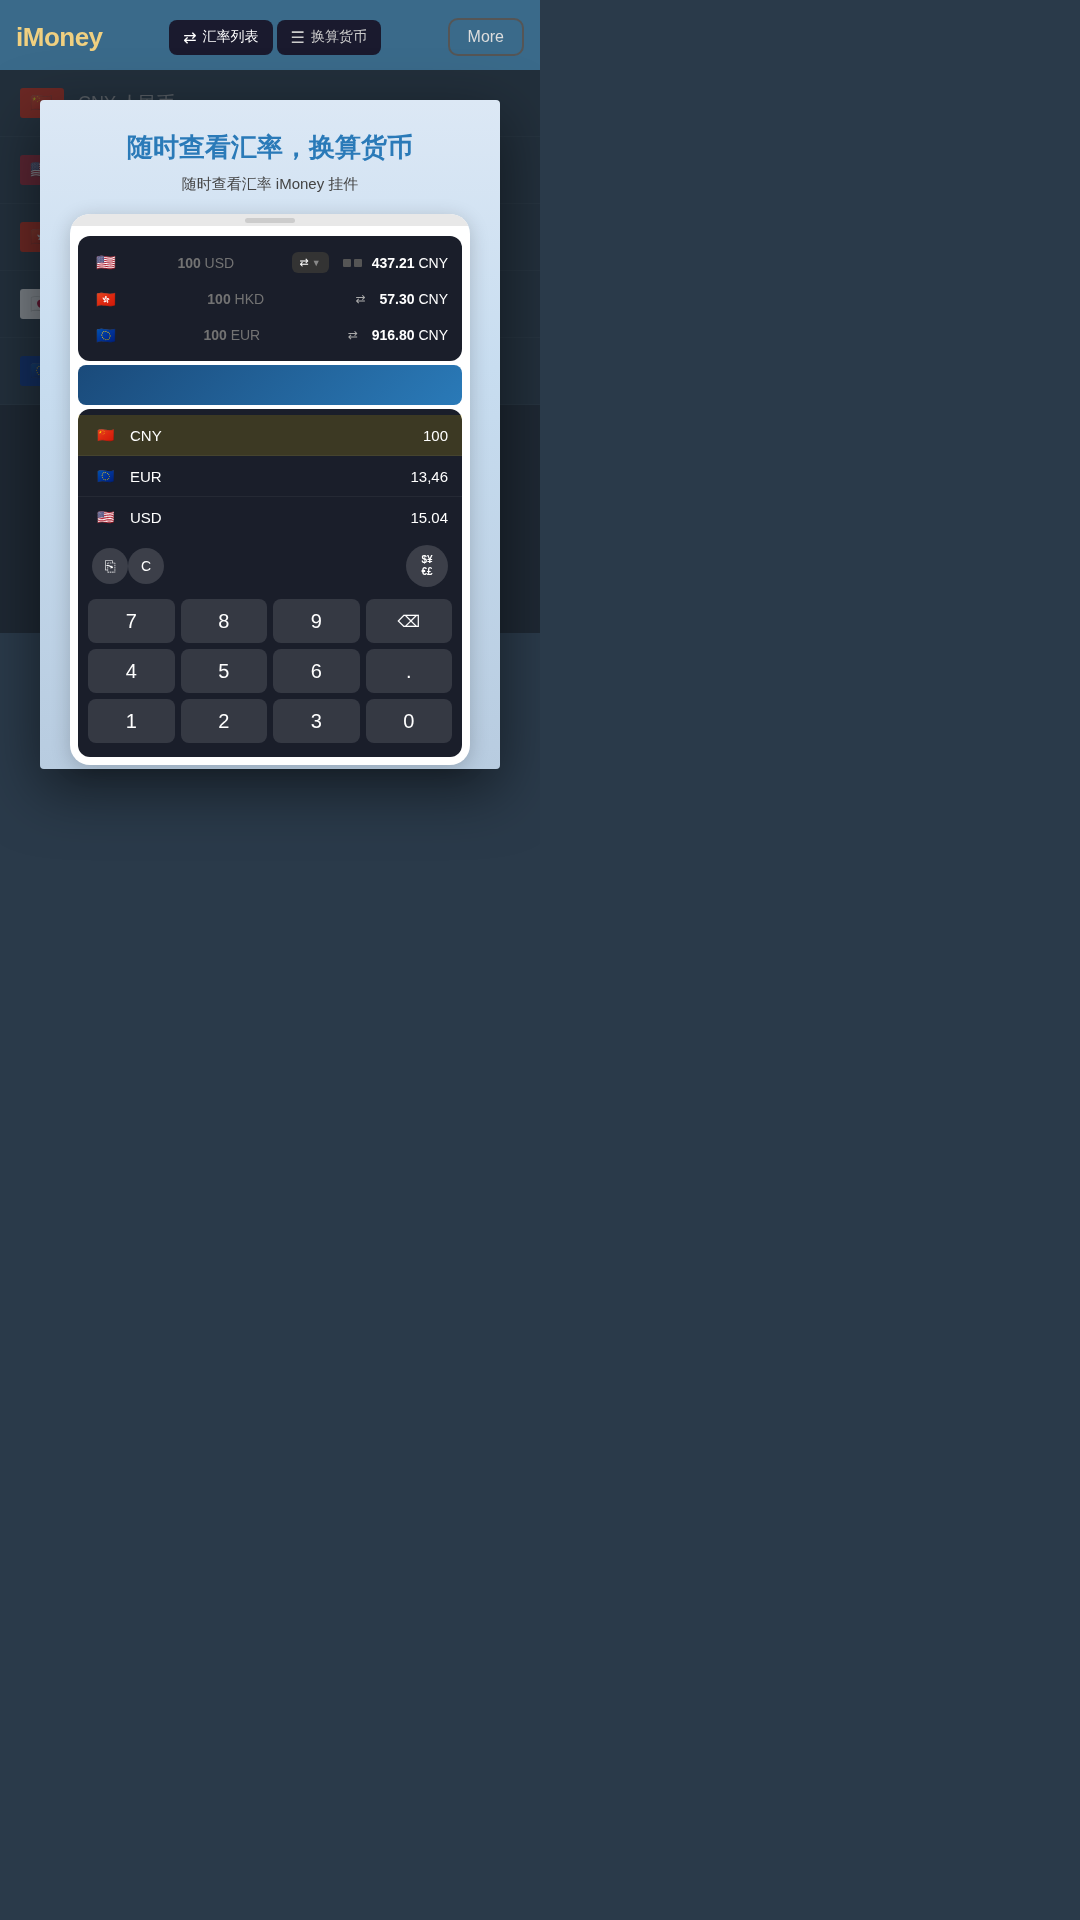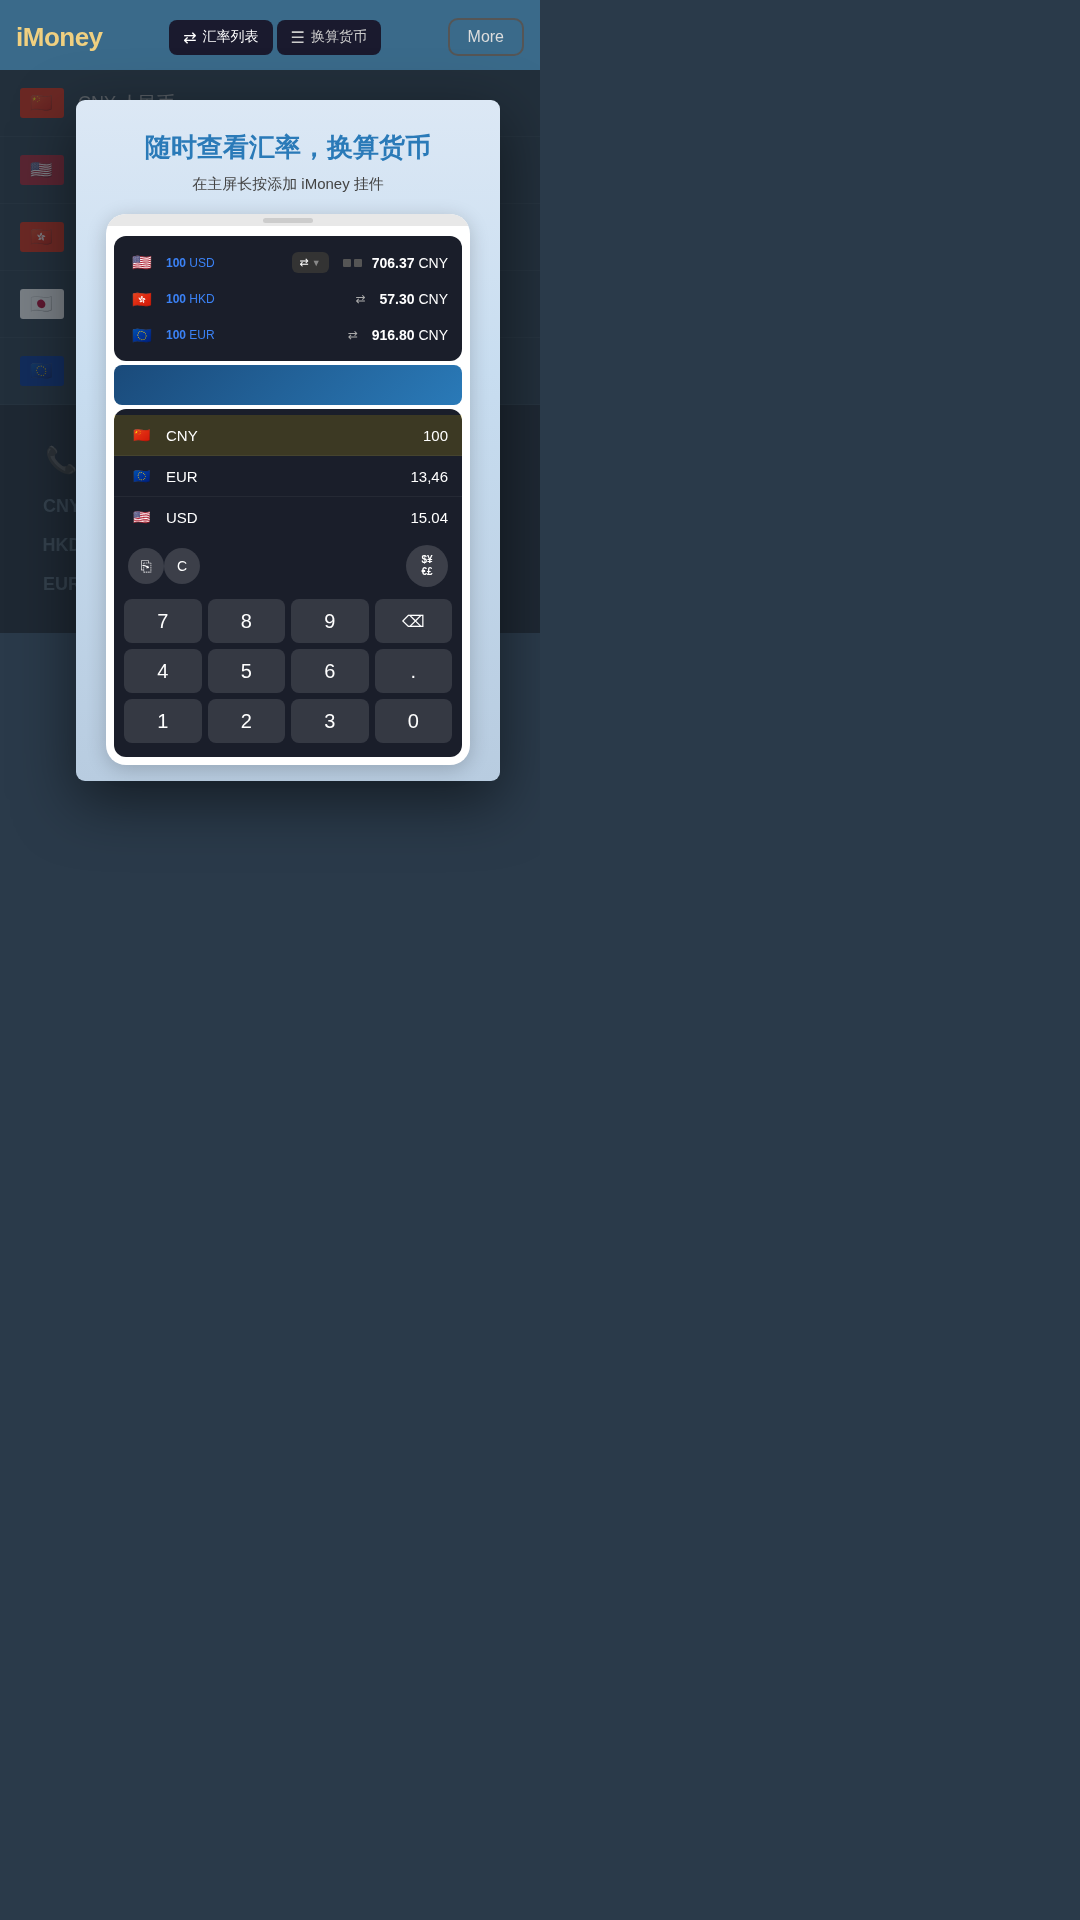--- a/index.html
+++ b/index.html
@@ -112,25 +112,24 @@
       text-align: center;
     }
 
     
     .modal-overlay {
       position: absolute;
       top: 100px;
       left: 40px;
       right: 40px;
       background: linear-gradient(180deg, #dce8f5 0%, #c8ddf0 40%, #b8cce0 100%);
-      border-radius: 9px;
-      padding: 30px 20px 16px 20px;
+      border-radius: 4px;
+      padding: 30px 20px 4px 20px;
       z-index: 100;
       box-shadow: 0 20px 60px rgba(0,0,0,0.5);
-      margin-left: 36px;
     }
     .modal-title {
       color: #2a7ab8;
       font-size: 26px;
       font-weight: bold;
       text-align: center;
       margin-bottom: 10px;
     }
     .modal-subtitle {
       color: #444;
@@ -166,22 +165,23 @@
       height: 20px;
       border-radius: 2px;
       font-size: 14px;
       display: flex;
       align-items: center;
       justify-content: center;
       flex-shrink: 0;
     }
     .widget-amount {
       flex: 1;
-      color: #3b82f6;
-      font-size: 12px;
+      color: #737373;
+      font-size: 14px;
+      text-align: center;
     }
     .widget-amount span {
       font-weight: bold;
     }
     .widget-arrow {
       color: #aaa;
       font-size: 12px;
       margin: 0 4px;
     }
     .widget-result {
@@ -393,21 +393,21 @@
       <span class="currency-grid-item">HKD</span>
       <span class="currency-grid-item">JPY</span>
       <span class="currency-grid-item">MOP</span>
       <span class="currency-grid-item">TWD</span>
     </div>
   </div>
 </div>
 
 <div class="modal-overlay">
   <div class="modal-title">随时查看汇率，换算货币</div>
-  <div class="modal-subtitle">在主屏长按添加 iMoney 挂件</div>
+  <div class="modal-subtitle">随时查看汇率 iMoney 挂件</div>
 
   <div class="phone-mockup">
 
     <div style="background:#e8e8e8;height:12px;display:flex;justify-content:center;align-items:center;">
       <div style="width:50px;height:5px;background:#ccc;border-radius:3px;"></div>
     </div>
 
     <div class="widget-panel-1">
 
       <div class="widget-row">
@@ -417,21 +417,21 @@
         </div>
         <div class="widget-swap-btn">
           <span>⇄</span>
           <span style="font-size:9px;color:#888;">▼</span>
         </div>
         <div style="display:flex;gap:3px;margin-left:4px;">
           <div style="width:8px;height:8px;background:#555;border-radius:1px;"></div>
           <div style="width:8px;height:8px;background:#555;border-radius:1px;"></div>
         </div>
         <div class="widget-result">
-          <span>706.37</span> CNY
+          <span>437.21</span> CNY
         </div>
       </div>
 
       <div class="widget-row">
         <div class="widget-flag" style="font-size:16px;">🇭🇰</div>
         <div class="widget-amount">
           <span>100</span> HKD
         </div>
         <div class="widget-arrow">⇄</div>
         <div class="widget-result">

